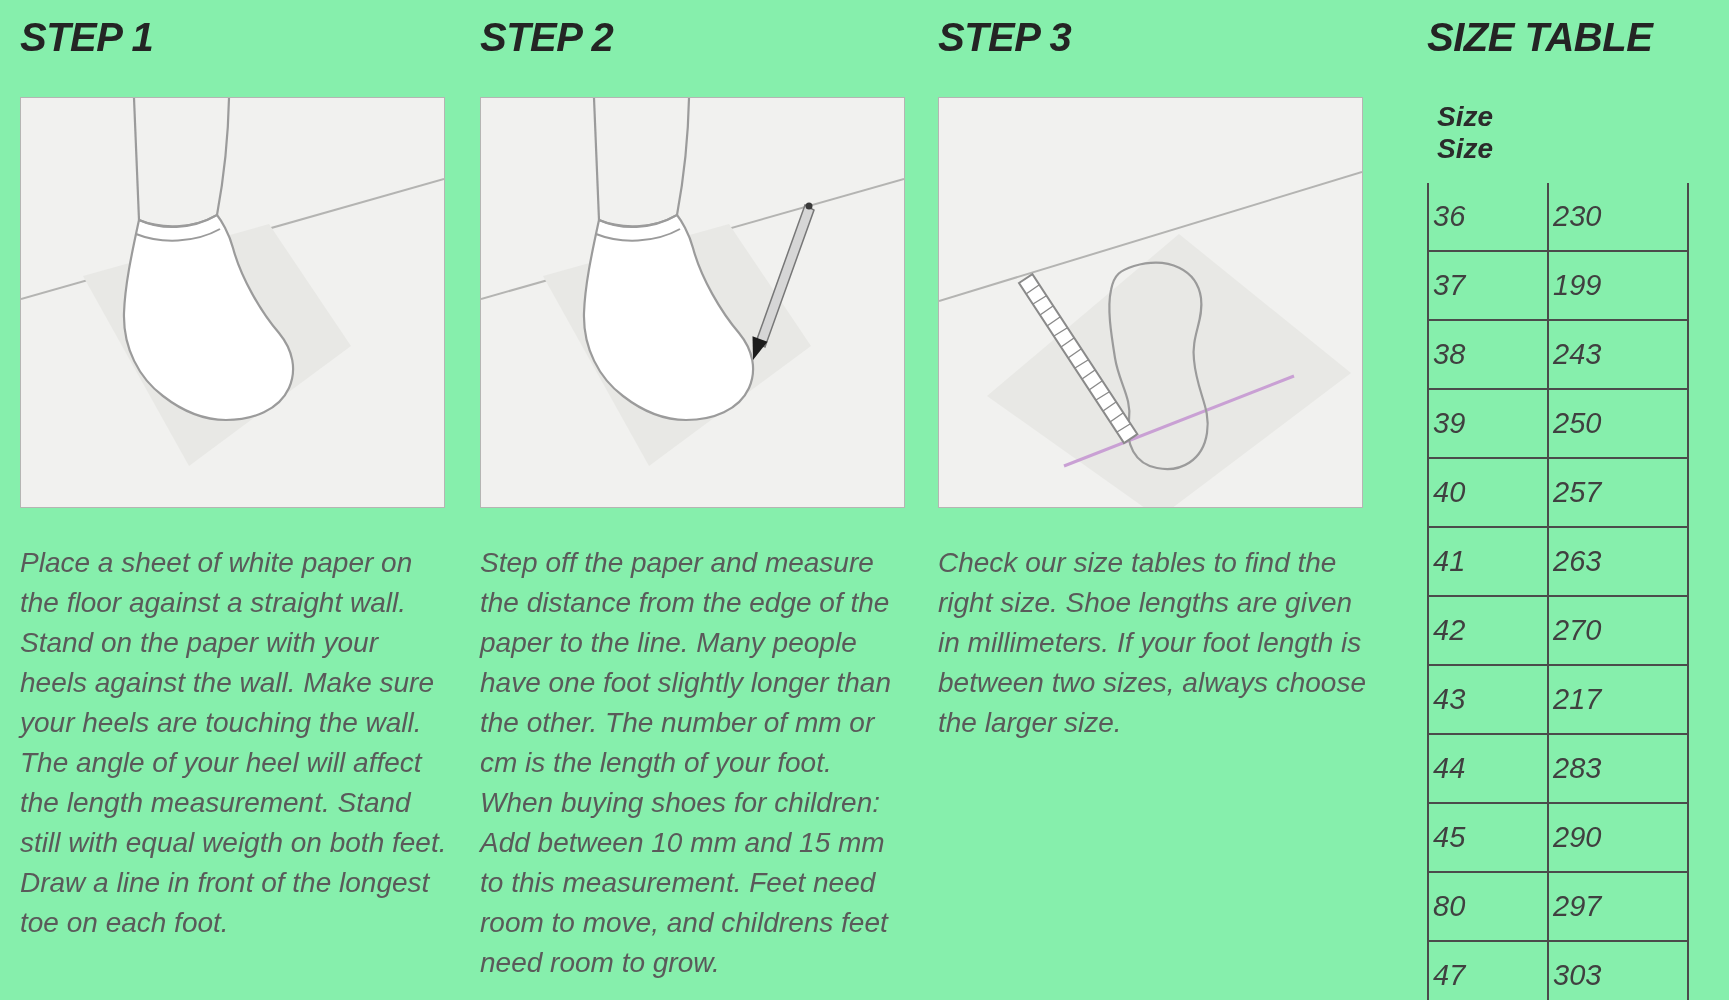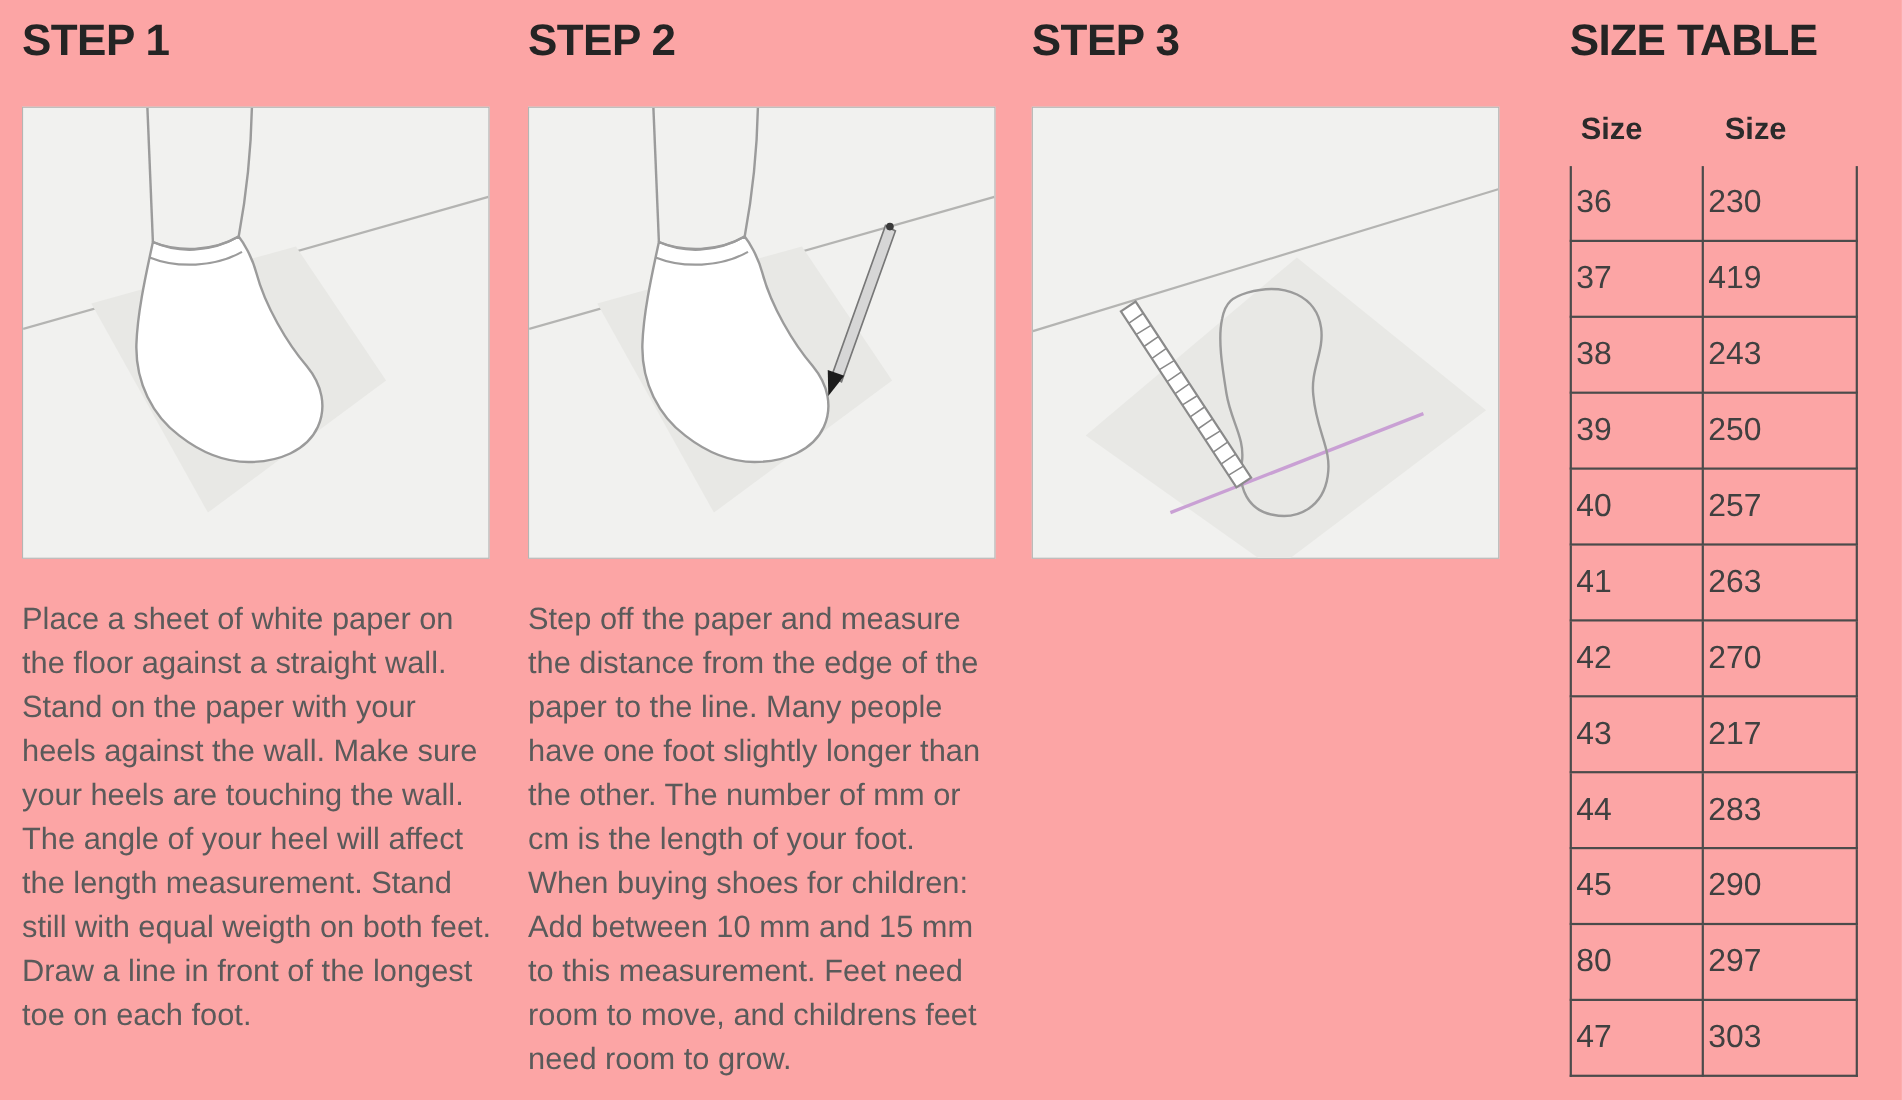--- a/index.html
+++ b/index.html
@@ -1,18 +1,18 @@
 <!DOCTYPE html>
 <html><head>
 <meta charset="utf-8">
 <style>
   html,body{margin:0;padding:0;background:#ffffff;}
   body{width:1729px;height:1000px;overflow:hidden;
        font-family:"Liberation Sans","DejaVu Sans",sans-serif;}
-  .page{position:relative;width:1729px;height:1000px;background:#fca5a5;}
+  .page{position:relative;width:1729px;height:1000px;background:#86efac;font-style:italic;}
 
   .col{position:absolute;top:0;}
   .col-1{left:20px;width:432px;}
   .col-2{left:480px;width:432px;}
   .col-3{left:938px;width:432px;}
   .col-4{left:1427px;width:284px;}
 
   h2.step-title{
     margin:14px 0 0 0;
     font-size:40px;line-height:46px;
@@ -24,21 +24,21 @@
     background:#f1f1ef;border:1px solid #b5b5b3;
   }
   .illus svg{display:block;}
   p.step-body{
     margin:35px 0 0 0;width:432px;
     font-size:28px;line-height:40px;
     color:#5a5a5a;
   }
 
   
-  .size-headers{display:flex;margin-top:41px;}
+  .size-headers{display:flex;margin-top:41px;flex-direction:column;}
   .size-headers span{
     font-size:28px;font-weight:700;color:#2b2b2b;
   }
   .size-headers .h1{width:131px;padding-left:10px;box-sizing:border-box;}
   .size-headers .h2{padding-left:10px;}
   table.size-table{
     border-collapse:collapse;margin-top:18px;
     table-layout:fixed;
   }
   table.size-table td{
@@ -120,37 +120,38 @@
              C172,235 168,210 172,192 C175,176 182,172 195,168 Z" fill="none" stroke="#9b9b9b" stroke-width="2.2"></path>
         <g>
           <polygon points="80,185 93.4,176.2 198.4,336.2 185,345" fill="#ffffff" stroke="#8a8a8a" stroke-width="2"></polygon>
           <path stroke="#8a8a8a" stroke-width="1.4" d="M87,196 L100,187 M94,206 L107,198 M101,217 L114,208 M108,228 L121,219
                M115,238 L128,230 M122,249 L135,240 M129,260 L142,251 M136,270 L149,262
                M143,281 L156,272 M150,292 L163,283 M157,302 L170,294 M164,313 L177,304
                M171,324 L184,315 M178,334 L191,326"></path>
         </g>
       </svg>
     </div>
+    <p class="step-body">Check our size tables to find the right size. Shoe lengths are given in millimeters. If your foot length is between two sizes, always choose the larger size.</p>
   </section>
 
   <section class="col col-4">
     <h2 class="step-title">SIZE TABLE</h2>
     <div class="size-headers">
       <span class="h1">Size</span>
       <span class="h2">Size</span>
     </div>
     <table class="size-table">
       <tbody>
         <tr>
           <td class="c-size">36</td>
           <td class="c-len">230</td>
         </tr>
         <tr>
           <td class="c-size">37</td>
-          <td class="c-len">419</td>
+          <td class="c-len">199</td>
         </tr>
         <tr>
           <td class="c-size">38</td>
           <td class="c-len">243</td>
         </tr>
         <tr>
           <td class="c-size">39</td>
           <td class="c-len">250</td>
         </tr>
         <tr>

